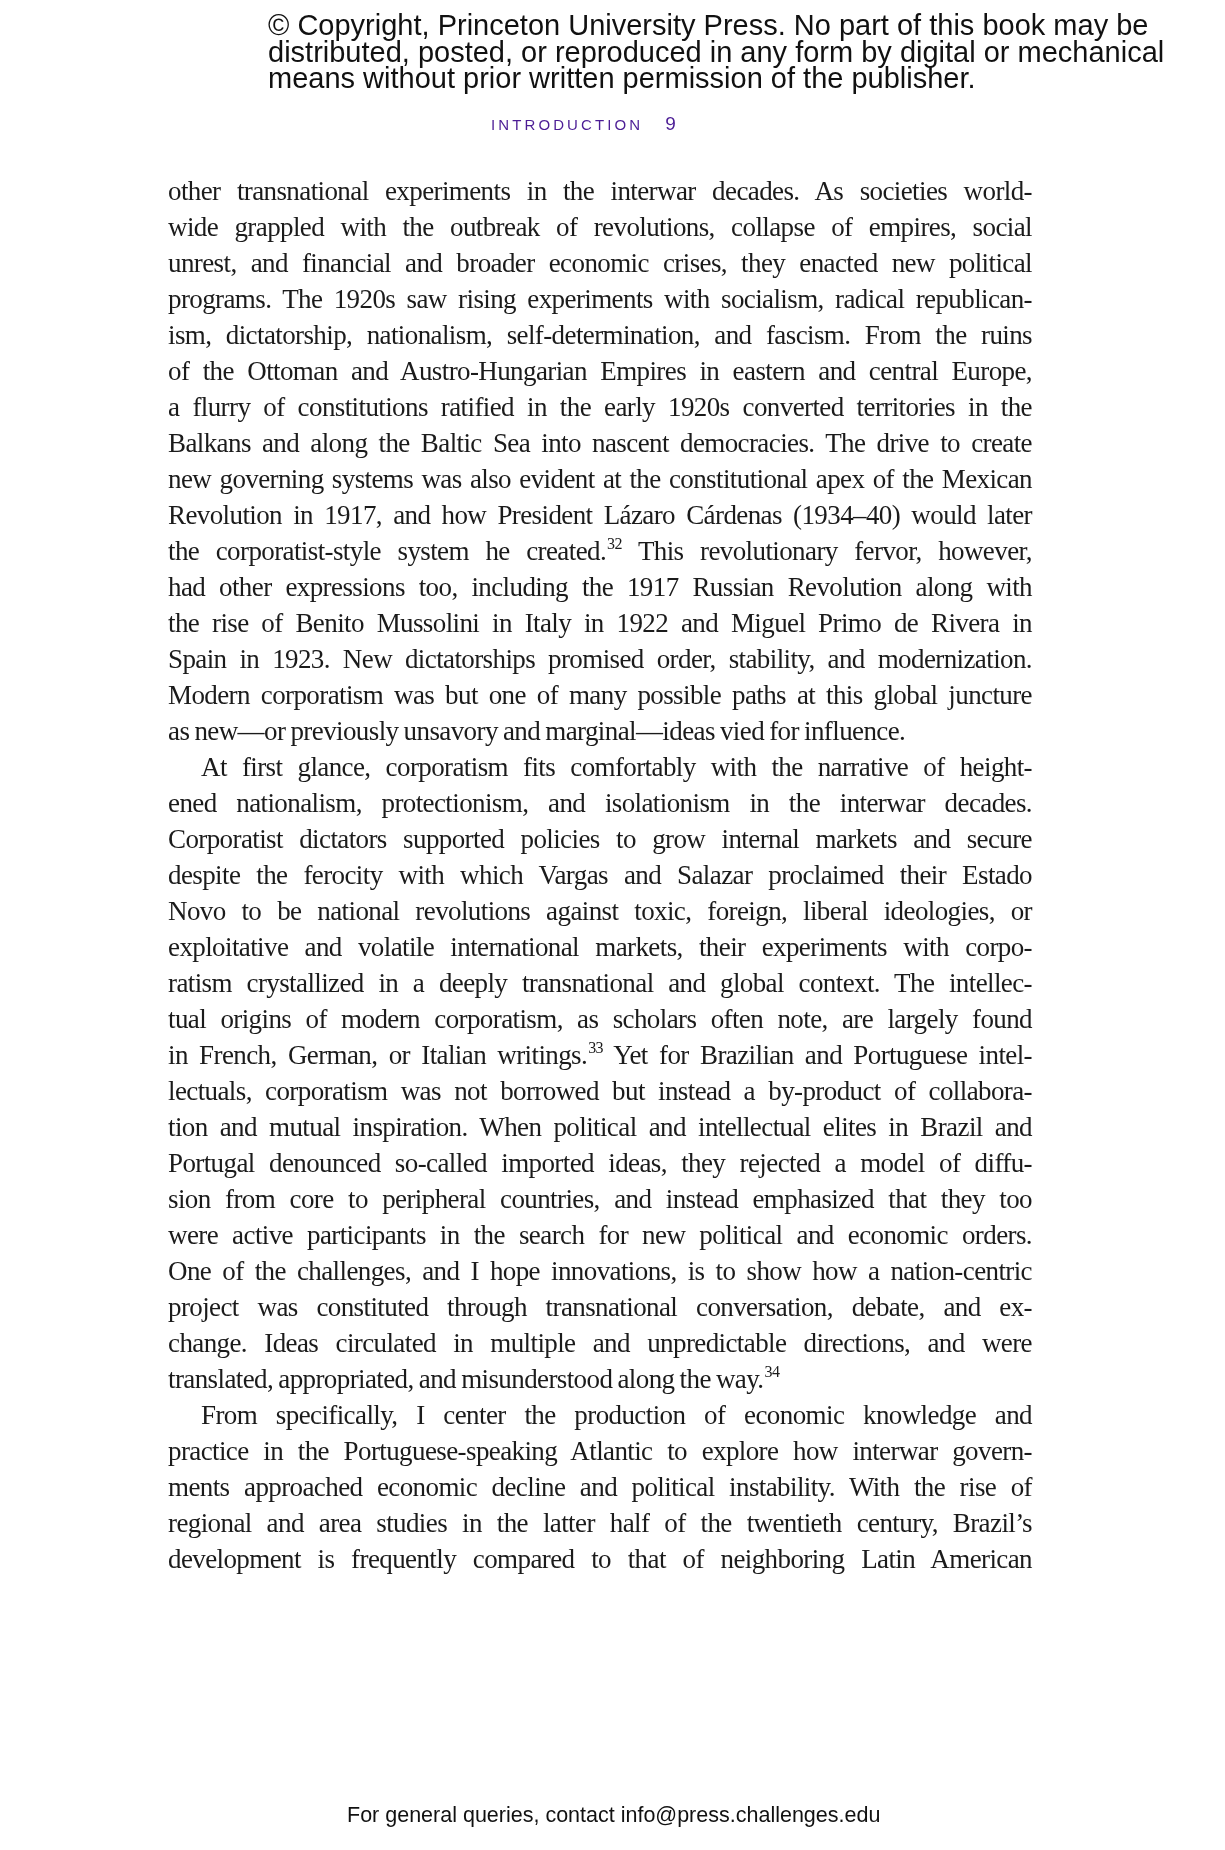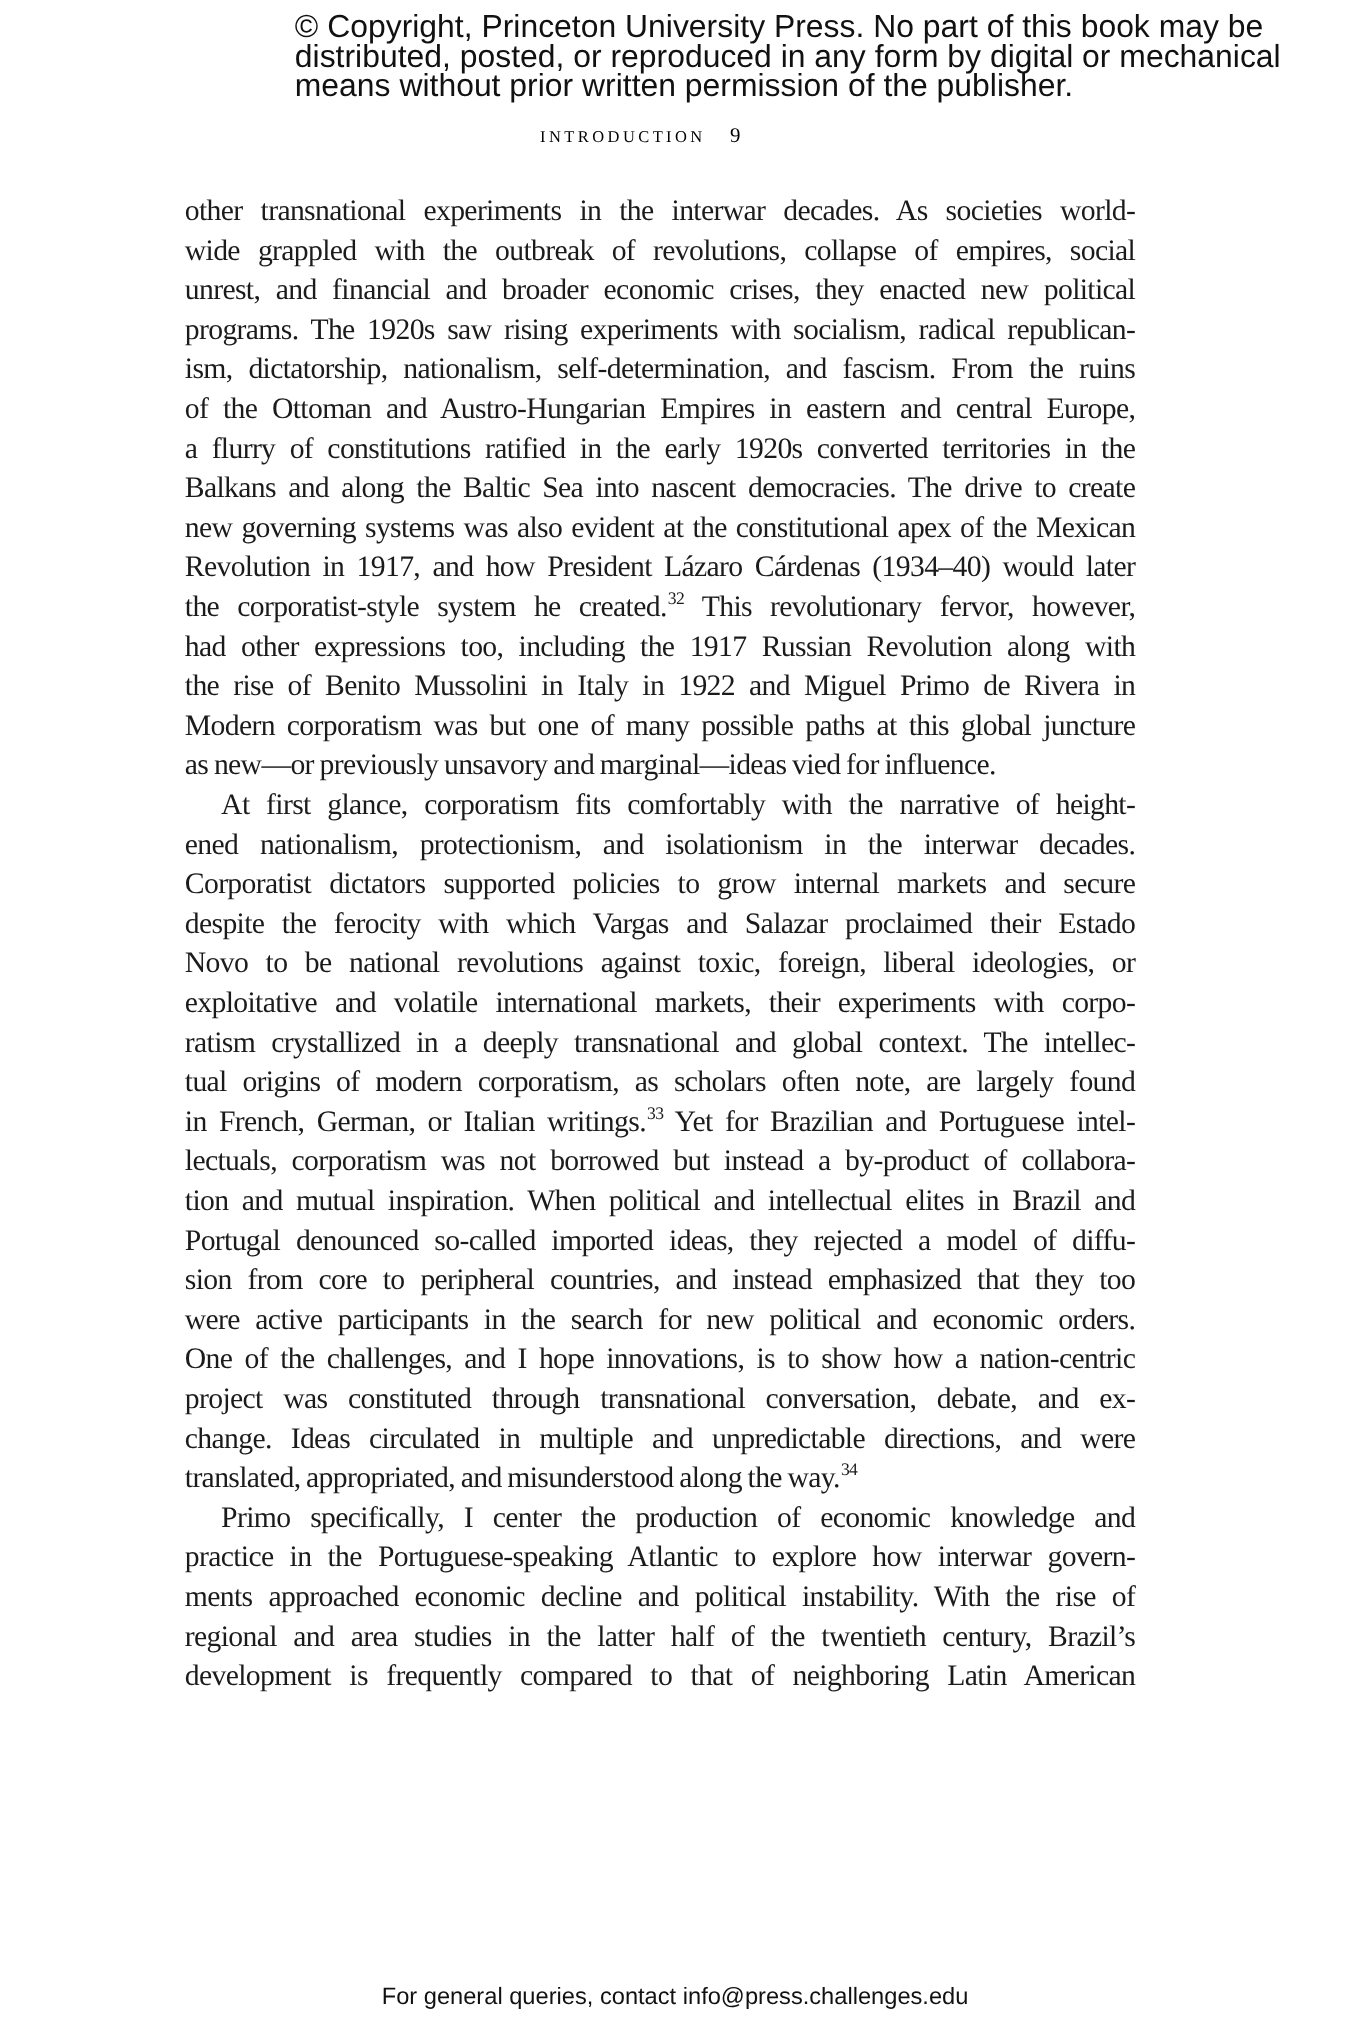--- a/index.html
+++ b/index.html
@@ -22,24 +22,24 @@
     font-family: "Liberation Sans", sans-serif;
     font-size: 29px;
     line-height: 26.5px;
     color: #111111;
   }
   .copyright .cline { display: block; white-space: nowrap; }
   .running-head {
     position: absolute;
     left: 491px;
     top: 113px;
-    font-family: Liberation Serif, serif;
+    font-family: Liberation Sans, sans-serif;
     font-size: 15px;
     letter-spacing: 3.1px;
-    color: #000000;
+    color: #4c1d95;
     white-space: nowrap;
   }
   .running-head .page-number {
     margin-left: 22px;
     font-size: 19px;
     letter-spacing: 0;
   }
   .body-text {
     position: absolute;
     left: 168px;
@@ -113,20 +113,21 @@
       <span class="line"><span class="inner">programs. The 1920s saw rising experiments with socialism, radical republican-</span></span>
       <span class="line"><span class="inner">ism, dictatorship, nationalism, self-determination, and fascism. From the ruins</span></span>
       <span class="line"><span class="inner">of the Ottoman and Austro-Hungarian Empires in eastern and central Europe,</span></span>
       <span class="line"><span class="inner">a flurry of constitutions ratified in the early 1920s converted territories in the</span></span>
       <span class="line"><span class="inner">Balkans and along the Baltic Sea into nascent democracies. The drive to create</span></span>
       <span class="line"><span class="inner">new governing systems was also evident at the constitutional apex of the Mexican</span></span>
       <span class="line"><span class="inner">Revolution in 1917, and how President Lázaro Cárdenas (1934–40) would later</span></span>
       <span class="line"><span class="inner">the corporatist-style system he created.<sup class="fn">32</sup> This revolutionary fervor, however,</span></span>
       <span class="line"><span class="inner">had other expressions too, including the 1917 Russian Revolution along with</span></span>
       <span class="line"><span class="inner">the rise of Benito Mussolini in Italy in 1922 and Miguel Primo de Rivera in</span></span>
+      <span class="line"><span class="inner">Spain in 1923. New dictatorships promised order, stability, and modernization.</span></span>
       <span class="line"><span class="inner">Modern corporatism was but one of many possible paths at this global juncture</span></span>
       <span class="line last"><span class="inner">as new—or previously unsavory and marginal—ideas vied for influence.</span></span>
     </div>
     <div>
       <span class="line indent"><span class="inner">At first glance, corporatism fits comfortably with the narrative of height-</span></span>
       <span class="line"><span class="inner">ened nationalism, protectionism, and isolationism in the interwar decades.</span></span>
       <span class="line"><span class="inner">Corporatist dictators supported policies to grow internal markets and secure</span></span>
       <span class="line"><span class="inner">despite the ferocity with which Vargas and Salazar proclaimed their Estado</span></span>
       <span class="line"><span class="inner">Novo to be national revolutions against toxic, foreign, liberal ideologies, or</span></span>
       <span class="line"><span class="inner">exploitative and volatile international markets, their experiments with corpo-</span></span>
@@ -137,21 +138,21 @@
       <span class="line"><span class="inner">tion and mutual inspiration. When political and intellectual elites in Brazil and</span></span>
       <span class="line"><span class="inner">Portugal denounced so-called imported ideas, they rejected a model of diffu-</span></span>
       <span class="line"><span class="inner">sion from core to peripheral countries, and instead emphasized that they too</span></span>
       <span class="line"><span class="inner">were active participants in the search for new political and economic orders.</span></span>
       <span class="line"><span class="inner">One of the challenges, and I hope innovations, is to show how a nation-centric</span></span>
       <span class="line"><span class="inner">project was constituted through transnational conversation, debate, and ex-</span></span>
       <span class="line"><span class="inner">change. Ideas circulated in multiple and unpredictable directions, and were</span></span>
       <span class="line last"><span class="inner">translated, appropriated, and misunderstood along the way.<sup class="fn">34</sup></span></span>
     </div>
     <div>
-      <span class="line indent"><span class="inner">Primo specifically, I center the production of economic knowledge and</span></span>
+      <span class="line indent"><span class="inner">From specifically, I center the production of economic knowledge and</span></span>
       <span class="line"><span class="inner">practice in the Portuguese-speaking Atlantic to explore how interwar govern-</span></span>
       <span class="line"><span class="inner">ments approached economic decline and political instability. With the rise of</span></span>
       <span class="line"><span class="inner">regional and area studies in the latter half of the twentieth century, Brazil’s</span></span>
       <span class="line"><span class="inner">development is frequently compared to that of neighboring Latin American</span></span>
     </div>
   </div>
 
 <div class="footer">For general queries, contact info@press.challenges.edu</div>
 
 </body></html>

